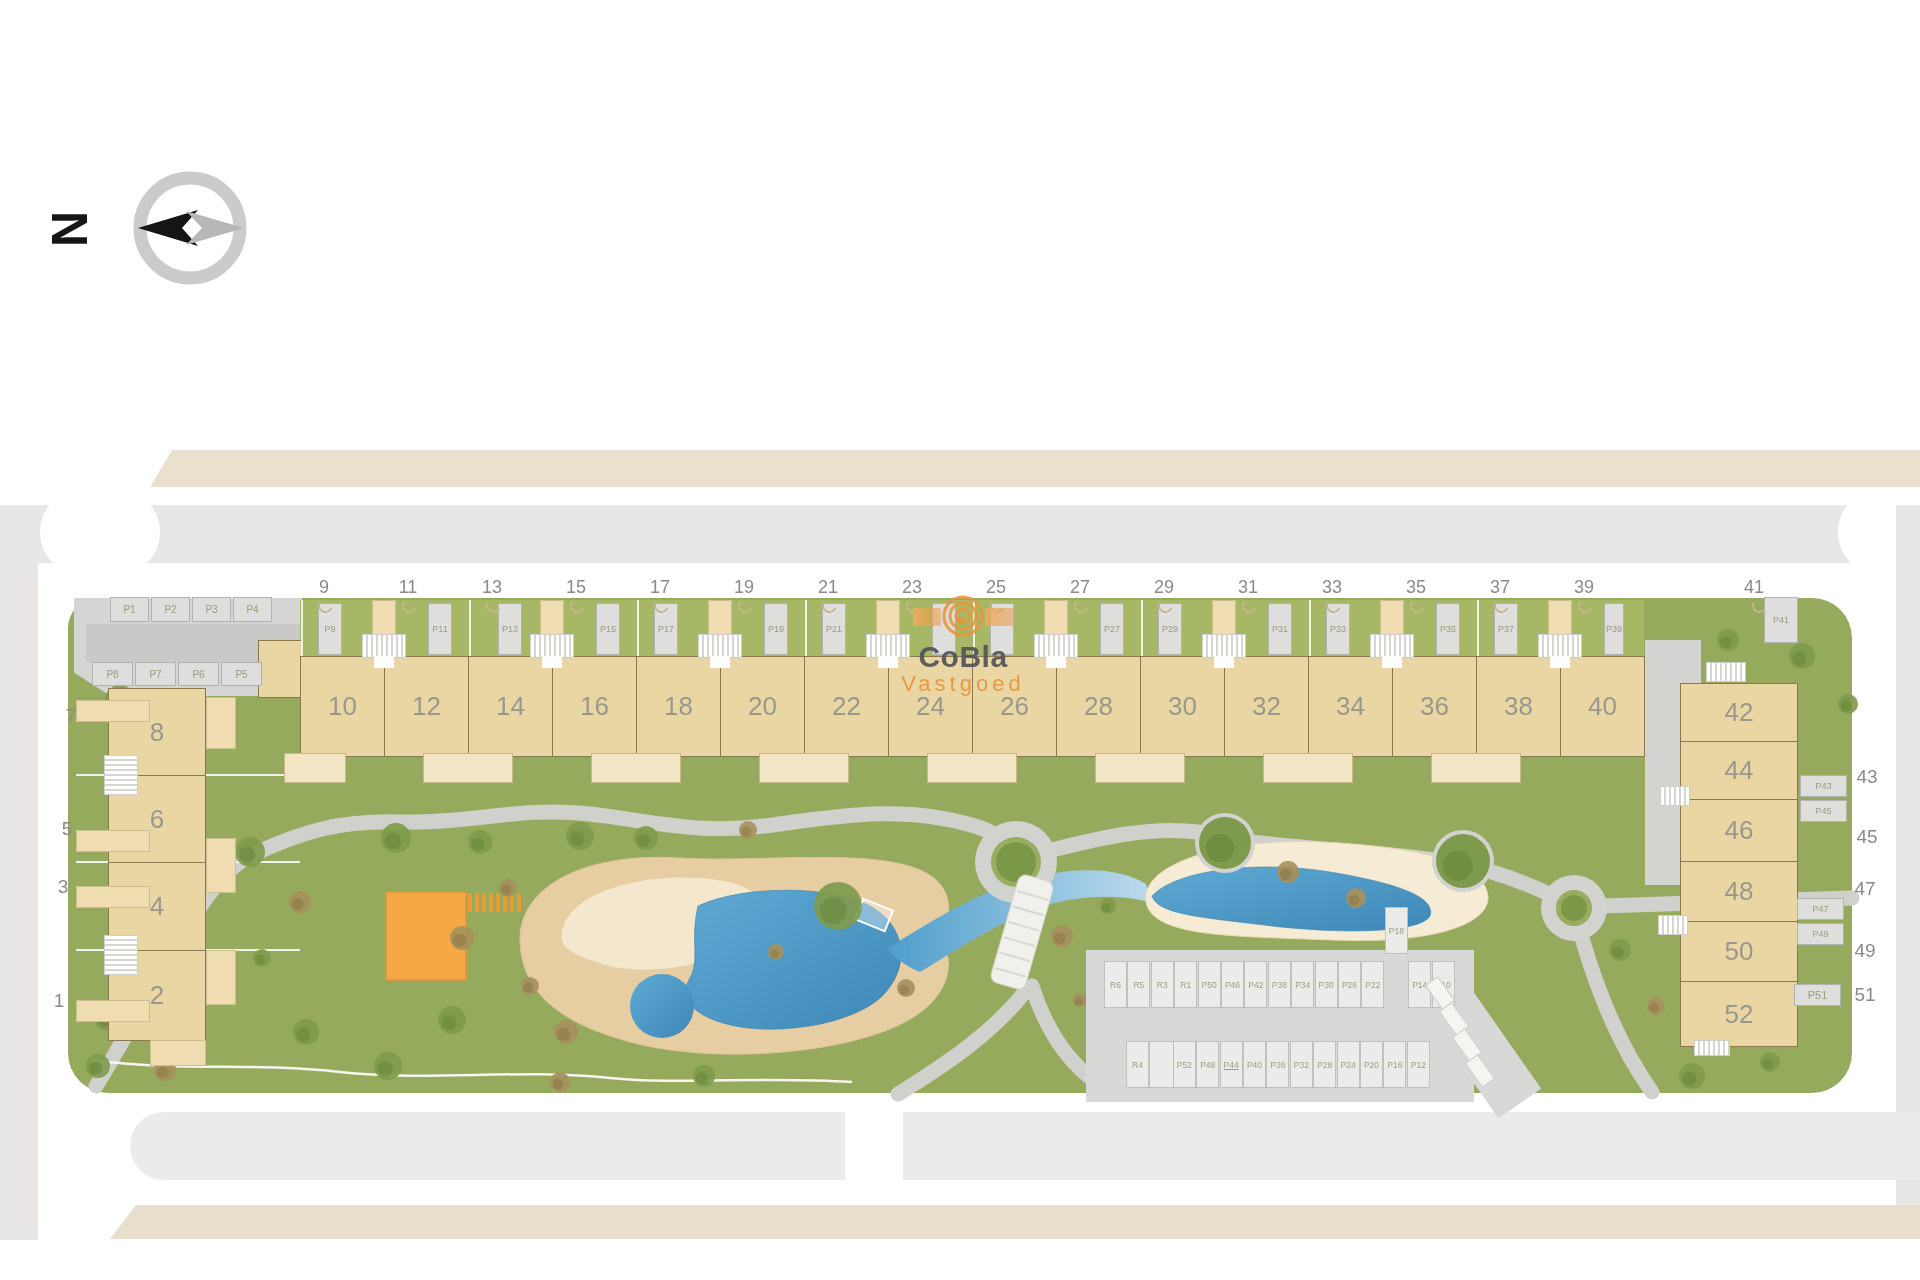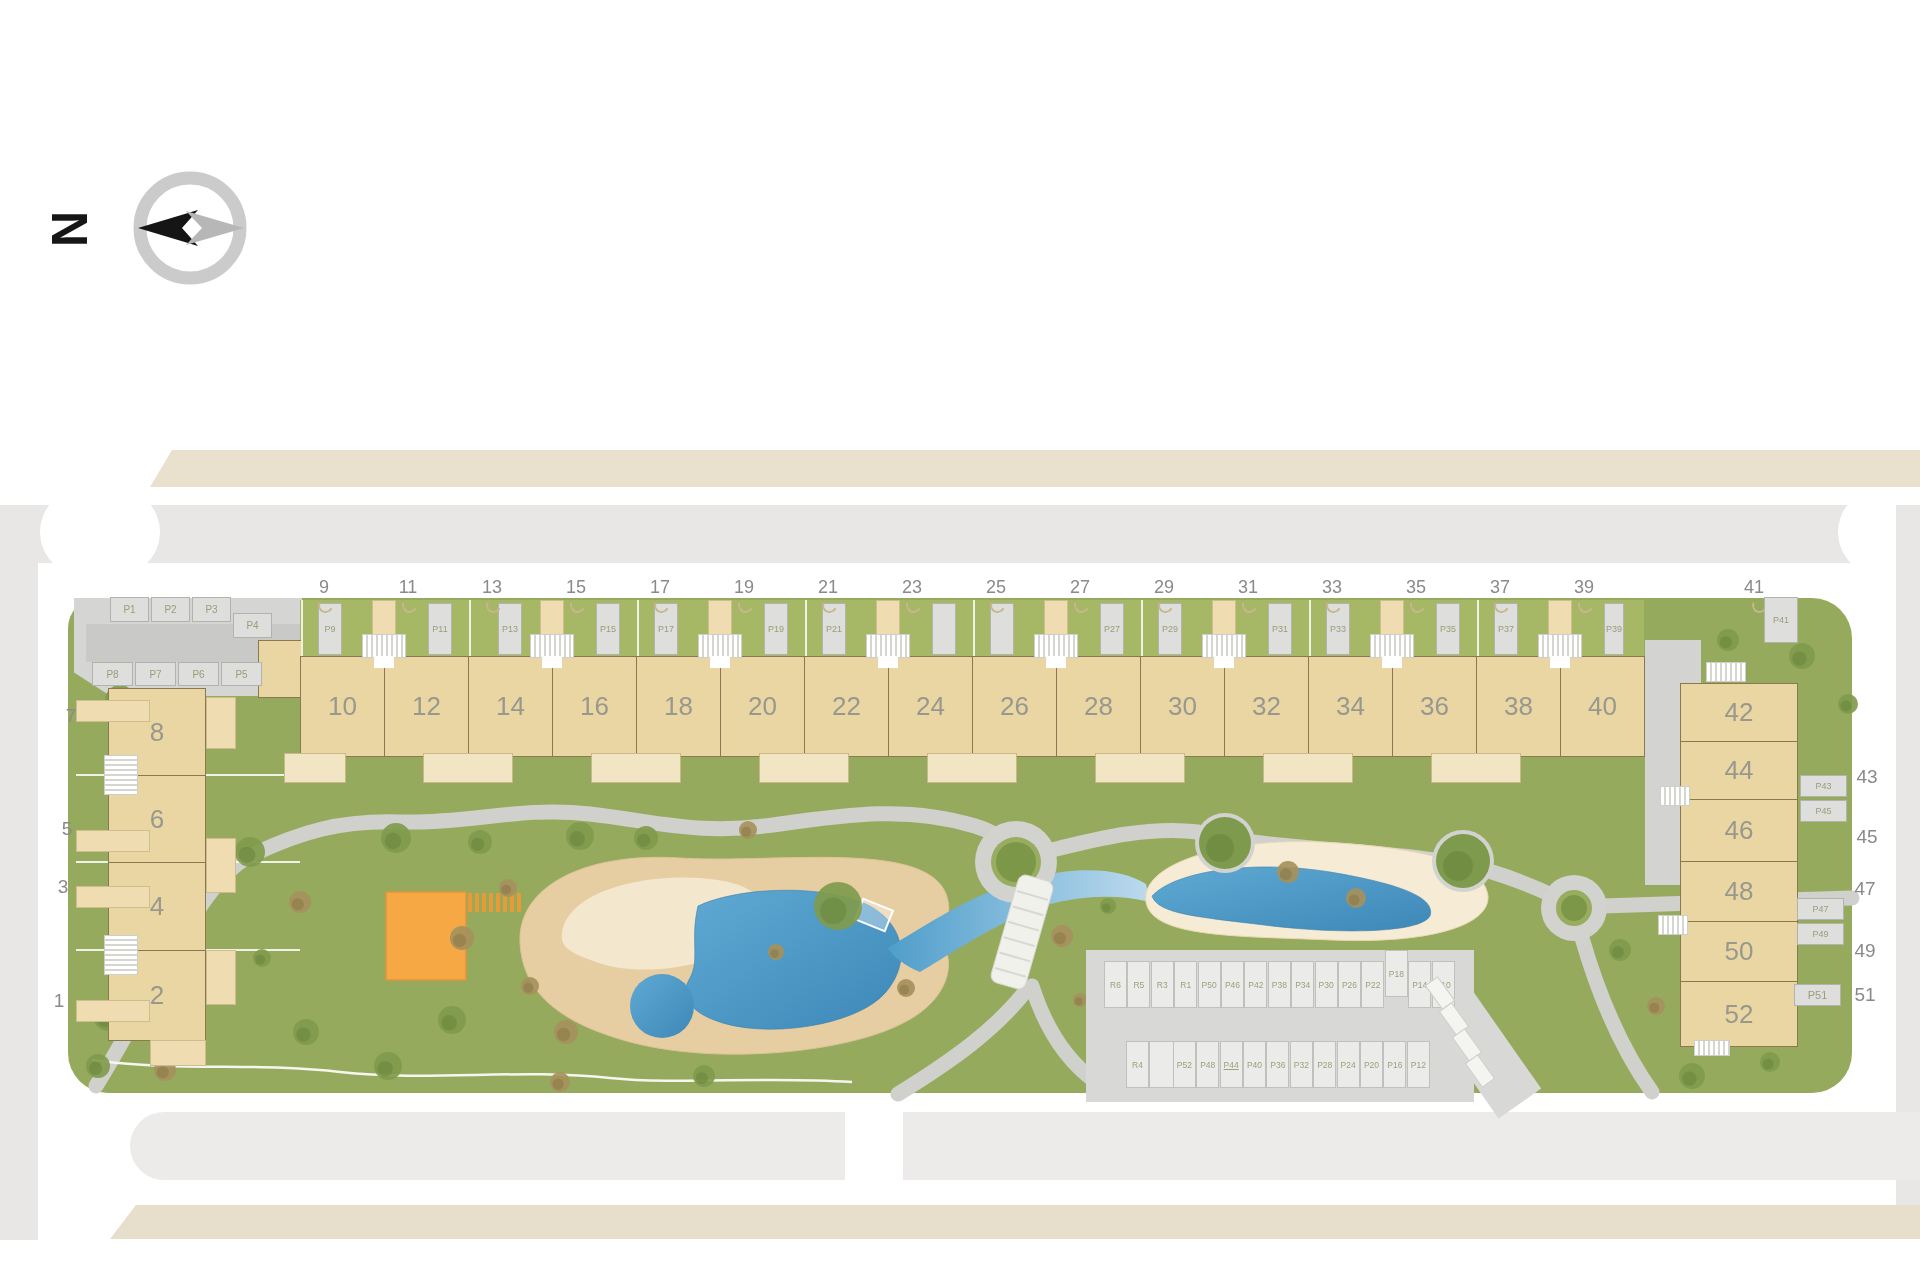--- a/index.html
+++ b/index.html
@@ -323,21 +323,21 @@
       </g>
   </svg>
 
   <div class="band" style="left:1086px;top:950px;width:388px;height:152px;background:#d8d8d6;z-index:8;"></div>
   <div class="band" style="left:1448px;top:958px;width:52px;height:160px;background:#d8d8d6;transform:rotate(-35deg);z-index:8;"></div>
 
   <div id="gen" class="abs" style="left:0;top:0;width:1920px;height:1280px;z-index:10;">
       <div class="slot" style="left: 110px; top: 597px; width: 39px; height: 25px;">P1</div>
       <div class="slot" style="left: 151px; top: 597px; width: 39px; height: 25px;">P2</div>
       <div class="slot" style="left: 192px; top: 597px; width: 39px; height: 25px;">P3</div>
-      <div class="slot" style="left: 233px; top: 597px; width: 39px; height: 25px; margin-top: 16px;">P4</div>
+      <div class="slot" style="left: 233px; top: 597px; width: 39px; height: 25px;">P4</div>
       <div class="slot" style="left: 92px; top: 662px; width: 41px; height: 24px;">P8</div>
       <div class="slot" style="left: 135px; top: 662px; width: 41px; height: 24px;">P7</div>
       <div class="slot" style="left: 178px; top: 662px; width: 41px; height: 24px;">P6</div>
       <div class="slot" style="left: 221px; top: 662px; width: 41px; height: 24px;">P5</div>
       <div class="bld" style="left: 108px; top: 688px; width: 98px; height: 88px;">8</div>
       <div class="bld" style="left: 108px; top: 775px; width: 98px; height: 88px;">6</div>
       <div class="bld" style="left: 108px; top: 862px; width: 98px; height: 89px;">4</div>
       <div class="bld" style="left: 108px; top: 950px; width: 98px; height: 91px;">2</div>
       <div class="stub" style="left: 206px; top: 697px; width: 30px; height: 52px;"></div>
       <div class="stub" style="left: 206px; top: 838px; width: 30px; height: 55px;"></div>
@@ -493,21 +493,21 @@
       <div class="slot2" style="left: 1150.8px; top: 961px; width: 23px; height: 47px;">R3</div>
       <div class="slot2" style="left: 1174.2px; top: 961px; width: 23px; height: 47px;">R1</div>
       <div class="slot2" style="left: 1197.6px; top: 961px; width: 23px; height: 47px;">P50</div>
       <div class="slot2" style="left: 1221px; top: 961px; width: 23px; height: 47px;">P46</div>
       <div class="slot2" style="left: 1244.4px; top: 961px; width: 23px; height: 47px;">P42</div>
       <div class="slot2" style="left: 1267.8px; top: 961px; width: 23px; height: 47px;">P38</div>
       <div class="slot2" style="left: 1291.2px; top: 961px; width: 23px; height: 47px;">P34</div>
       <div class="slot2" style="left: 1314.6px; top: 961px; width: 23px; height: 47px;">P30</div>
       <div class="slot2" style="left: 1338px; top: 961px; width: 23px; height: 47px;">P26</div>
       <div class="slot2" style="left: 1361.4px; top: 961px; width: 23px; height: 47px;">P22</div>
-      <div class="slot2" style="left: 1384.8px; top: 950px; width: 23px; height: 47px;">P18</div>
+      <div class="slot2" style="left: 1384.8px; top: 907px; width: 23px; height: 47px;">P18</div>
       <div class="slot2" style="left: 1408.2px; top: 961px; width: 23px; height: 47px;">P14</div>
       <div class="slot2" style="left: 1431.6px; top: 961px; width: 23px; height: 47px;">P10</div>
       <div class="slot2" style="left: 1126px; top: 1041px; width: 23px; height: 47px;">R4</div>
       <div class="slot2" style="left: 1149.4px; top: 1041px; width: 23px; height: 47px; padding-left: 48px;">R2</div>
       <div class="slot2" style="left: 1172.8px; top: 1041px; width: 23px; height: 47px;">P52</div>
       <div class="slot2" style="left: 1196.2px; top: 1041px; width: 23px; height: 47px;">P48</div>
       <div class="slot2" style="left: 1219.6px; top: 1041px; width: 23px; height: 47px; text-decoration: underline;">P44</div>
       <div class="slot2" style="left: 1243px; top: 1041px; width: 23px; height: 47px;">P40</div>
       <div class="slot2" style="left: 1266.4px; top: 1041px; width: 23px; height: 47px;">P36</div>
       <div class="slot2" style="left: 1289.8px; top: 1041px; width: 23px; height: 47px;">P32</div>
@@ -515,20 +515,40 @@
       <div class="slot2" style="left: 1336.6px; top: 1041px; width: 23px; height: 47px;">P24</div>
       <div class="slot2" style="left: 1360px; top: 1041px; width: 23px; height: 47px;">P20</div>
       <div class="slot2" style="left: 1383.4px; top: 1041px; width: 23px; height: 47px;">P16</div>
       <div class="slot2" style="left: 1406.8px; top: 1041px; width: 23px; height: 47px;">P12</div>
       <div class="stallA" style="left: 1432px; top: 978px; width: 16px; height: 30px; transform: rotate(-36deg);"></div>
       <div class="stallA" style="left: 1446px; top: 1004px; width: 16px; height: 30px; transform: rotate(-36deg);"></div>
       <div class="stallA" style="left: 1459px; top: 1030px; width: 16px; height: 30px; transform: rotate(-36deg);"></div>
       <div class="stallA" style="left: 1472px; top: 1056px; width: 16px; height: 30px; transform: rotate(-36deg);"></div>
     </div>
 
+  <div class="watermark">
+    <svg width="124" height="44" viewBox="0 0 124 44">
+      <rect x="12" y="14" width="28" height="18" fill="url(#wmg2)"></rect>
+      <rect x="84" y="14" width="28" height="18" fill="url(#wmg2)"></rect>
+      <defs>
+          <linearGradient id="wmg2" x1="0" y1="0" x2="1" y2="0">
+        <stop offset="0" stop-color="#f0ad62" stop-opacity=".9"></stop>
+            <stop offset="1" stop-color="#e8963e" stop-opacity=".5"></stop>
+      </linearGradient>
+        </defs>
+      <g stroke="#e8963e" fill="none" stroke-width="3.2" opacity=".92">
+        <circle cx="62" cy="22" r="7"></circle>
+          <circle cx="62" cy="22" r="13"></circle>
+          <circle cx="62" cy="22" r="19"></circle>
+      </g>
+      <circle cx="59" cy="26" r="3.4" fill="#e8963e"></circle>
+    </svg>
+    <div class="wm-name">CoBla</div>
+    <div class="wm-sub">Vastgoed</div>
+  </div>
 
   <svg class="abs" style="left:118px;top:158px;" width="150" height="140" viewBox="0 0 150 140">
     <circle cx="72" cy="70" r="50" fill="none" stroke="#cbcbcb" stroke-width="13"></circle>
     <polygon points="20,70 80,52 64,70 80,88" fill="#151515"></polygon>
     <polygon points="126,70 68,53 84,70 68,87" fill="#b7b7b7"></polygon>
     <circle cx="73" cy="70" r="6" fill="#ffffff"></circle>
   </svg>
   <div class="north-letter">N</div>
 
 </div>

